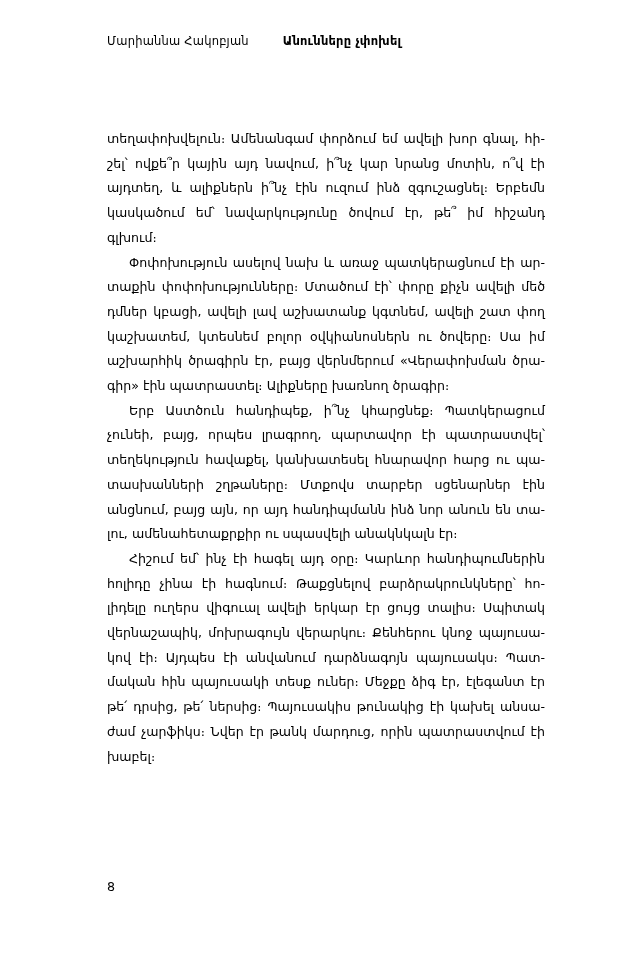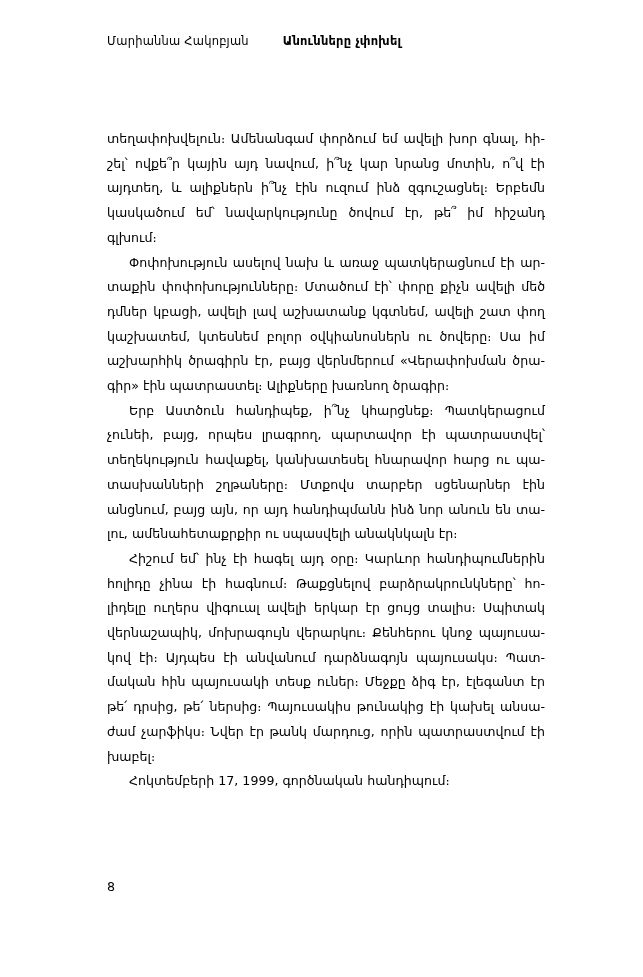--- a/index.html
+++ b/index.html
@@ -71,18 +71,17 @@
   <div class="running-head">
     <span class="author">Մարիաննա Հակոբյան</span>
     <span class="title">Անունները չփոխել</span>
   </div>
 
   <div class="body-block">
     <p class="para first">տեղափոխվելուն։ Ամենանգամ փորձում եմ ավելի խոր գնալ, հի­շել՝ ովքե՞ր կային այդ նավում, ի՞նչ կար նրանց մոտին, ո՞վ էի այդ­տեղ, և ալիքներն ի՞նչ էին ուզում ինձ զգուշացնել։ Երբեմն կաս­կածում եմ՝ նավարկությունը ծովում էր, թե՞ իմ հիշանդ գլխում։</p>
     <p class="para">Փոփոխություն ասելով նախ և առաջ պատկերացնում էի ար­տաքին փոփոխությունները։ Մտածում էի՝ փորը քիչն ավելի մեծ դմներ կբացի, ավելի լավ աշխատանք կգտնեմ, ավելի շատ փող կաշխատեմ, կտեսնեմ բոլոր օվկիանոսներն ու ծովերը։ Սա իմ աշխարհիկ ծրագիրն էր, բայց վերնմերում «Վերափոխման ծրա­գիր» էին պատրաստել։ Ալիքները խառնող ծրագիր։</p>
     <p class="para">Երբ Աստծուն հանդիպեք, ի՞նչ կհարցնեք։ Պատկերացում չունեի, բայց, որպես լրագրող, պարտավոր էի պատրաստվել՝ տեղեկություն հավաքել, կանխատեսել հնարավոր հարց ու պա­տասխանների շղթաները։ Մտքովս տարբեր սցենարներ էին անցնում, բայց այն, որ այդ հանդիպմանն ինձ նոր անուն են տա­լու, ամենահետաքրքիր ու սպասվելի անակնկալն էր։</p>
     <p class="para">Հիշում եմ՝ ինչ էի հագել այդ օրը։ Կարևոր հանդիպումներին հոլիդը չինա էի հագնում։ Թաքցնելով բարձրակրունկները՝ հո­լիդելը ուղերս վիգուալ ավելի երկար էր ցույց տալիս։ Սպիտակ վերնաշապիկ, մոխրագույն վերարկու։ Քենհերու կնոջ պայուսա­կով էի։ Այդպես էի անվանում դարձնագոյն պայուսակս։ Պատ­մական հին պայուսակի տեսք ուներ։ Մեջքը ձիգ էր, էլեգանտ էր թե՛ դրսից, թե՛ ներսից։ Պայուսակիս թունակից էի կախել անսա­ժամ չարֆիկս։ Նվեր էր թանկ մարդուց, որին պատրաստվում էի խաբել։</p>
-    <p class="para">Հոկտեմբերի 17, 1999, գործնական հանդիպում։</p>
   </div>
 
   <div class="folio">8</div>
 
 </div>
 
 </body></html>

